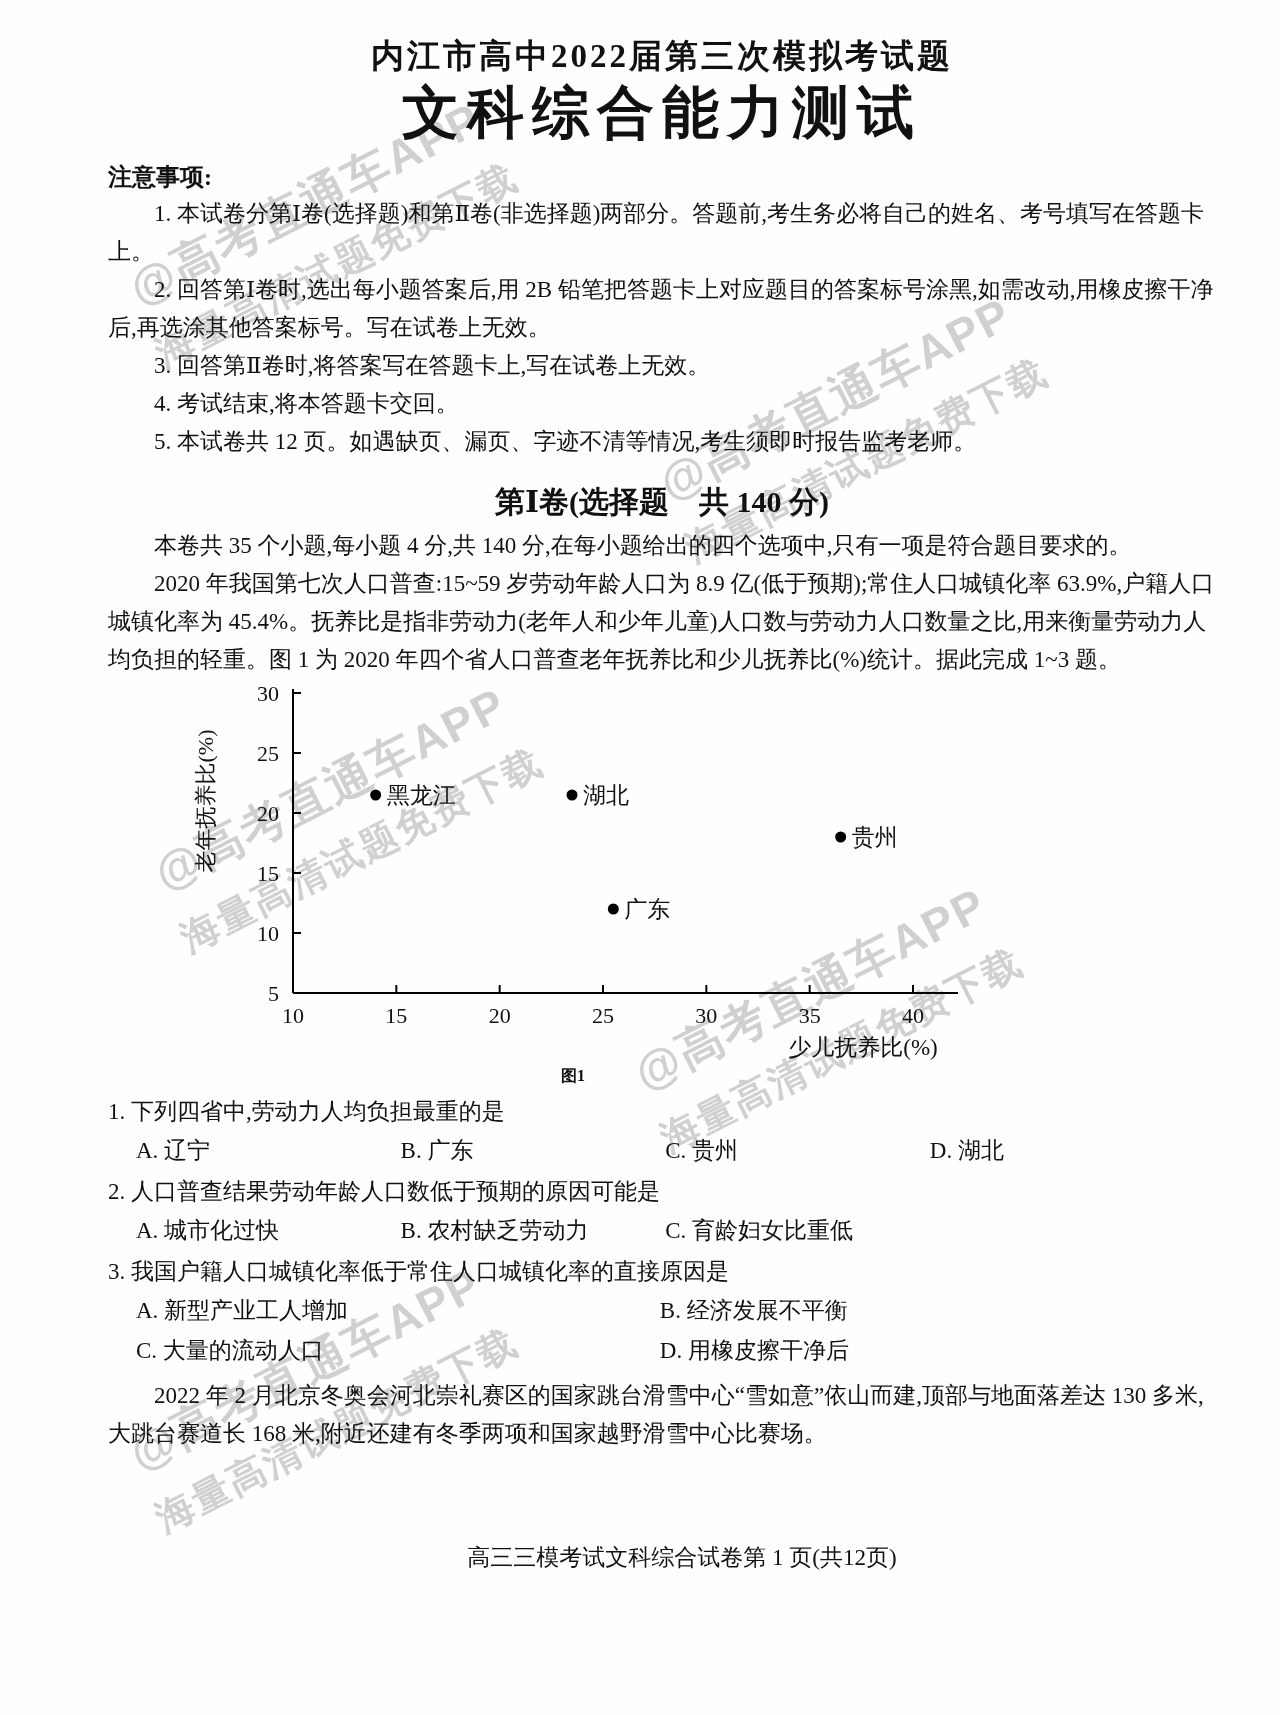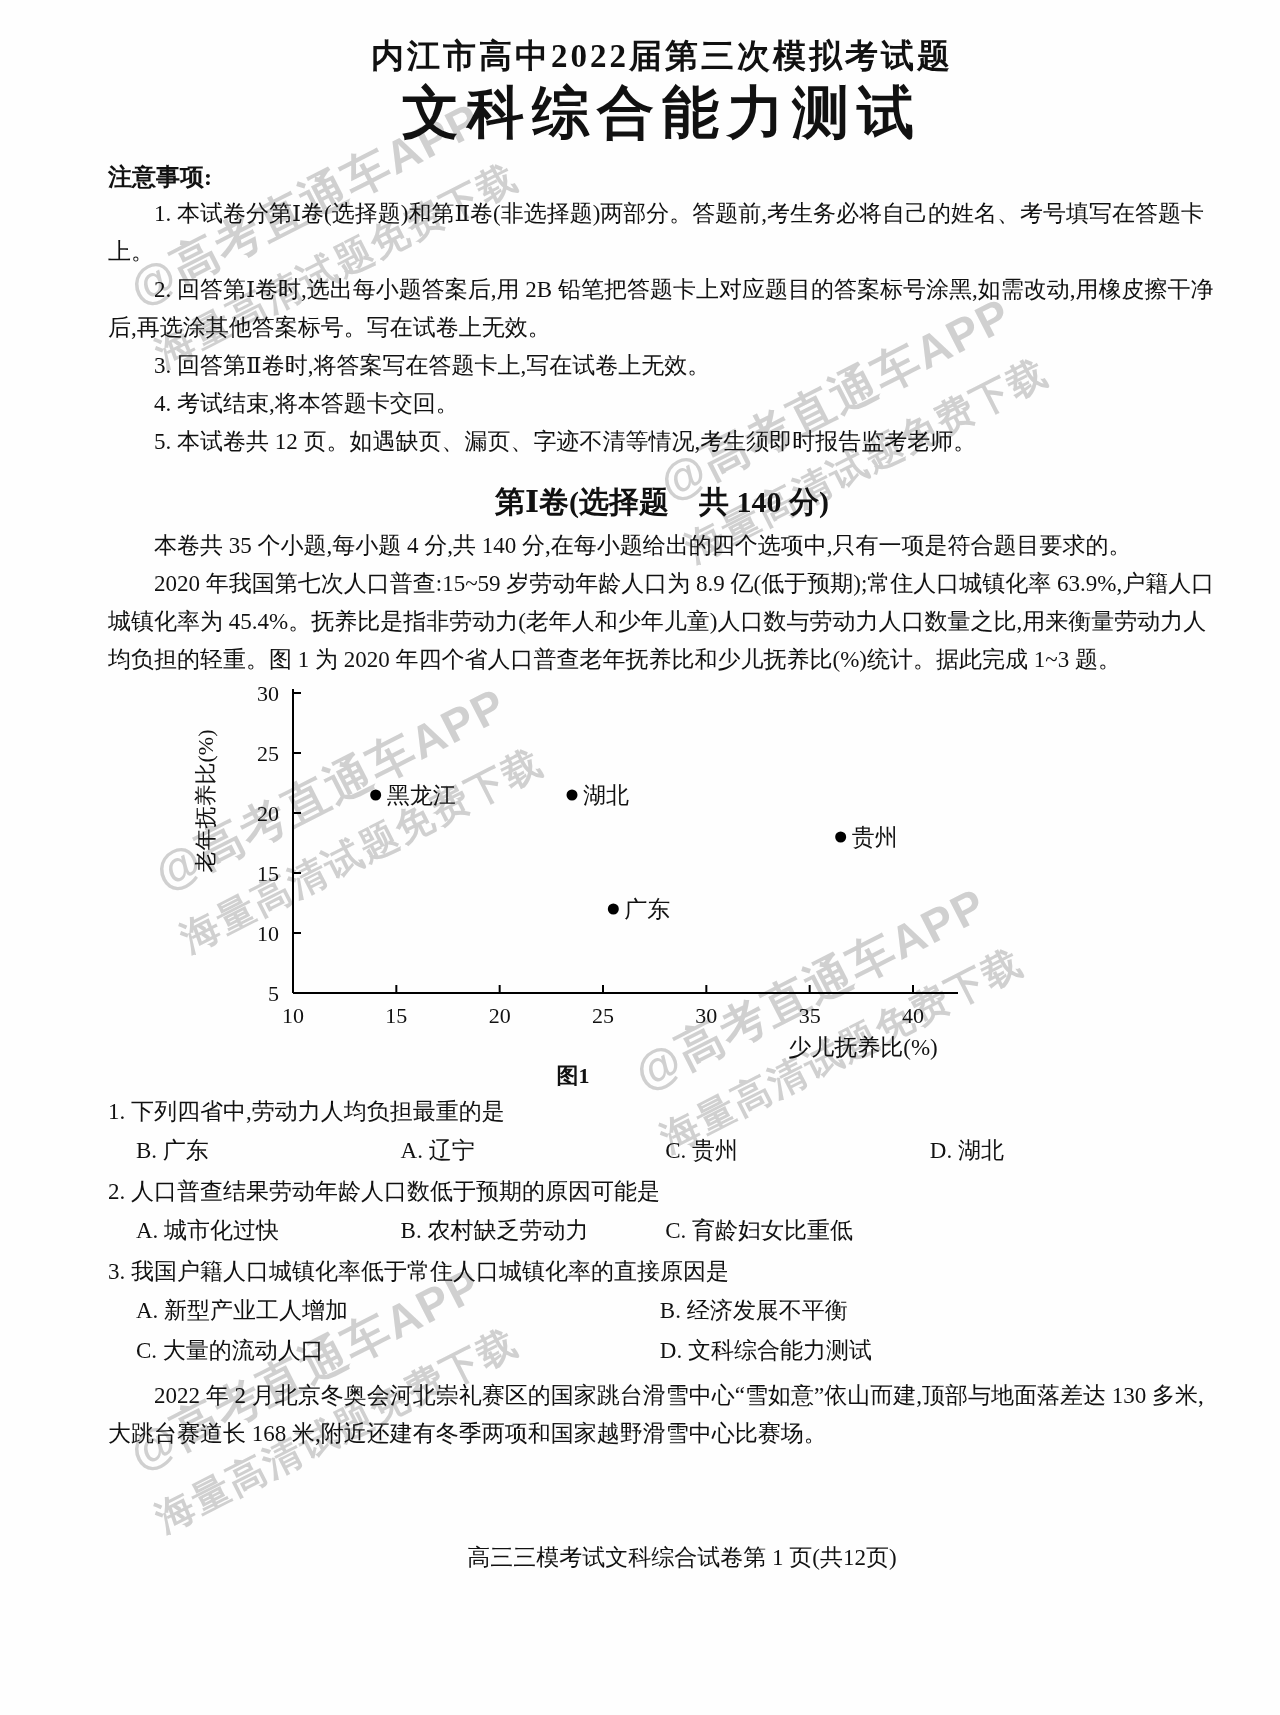--- a/index.html
+++ b/index.html
@@ -10,21 +10,21 @@
     font-family:"Liberation Serif","DejaVu Serif",serif;
   }
   .content { position:relative; z-index:1; padding:34px 64px 0 108px; }
   .title1 { text-align:center; font-size:33px; font-weight:bold; letter-spacing:3px; }
   .title2 { text-align:center; font-size:57px; font-weight:bold; letter-spacing:8px; margin-top:2px; line-height:64px; }
   .notice-heading { font-size:24px; font-weight:bold; margin-top:14px; line-height:36px; }
   .para { font-size:23px; line-height:38px; text-indent:2em; }
   .section-heading { text-align:center; font-size:30px; font-weight:bold; margin:20px 0 4px; line-height:42px; }
   .chart-wrap { margin-left:55px; width:820px; margin-top:2px; }
   .chart-svg { display:block; }
-  .chart-caption { text-align:center; font-size:22px; font-weight:bold; line-height:30px; }
+  .chart-caption { text-align:center; font-size:16px; font-weight:bold; line-height:30px; }
   .question { margin-top:2px; }
   .q-text { font-size:23px; line-height:38px; }
   .options { margin-left:28px; font-size:23px; line-height:40px; display:flex; flex-wrap:wrap; }
   .options .opt { width:24.5%; }
   .options.cols2 .opt { width:48.5%; }
   .passage2 { margin-top:6px; }
   .footer { position:absolute; top:1542px; left:0; width:100%; z-index:1;
             text-align:center; font-size:23px; padding-left:84px; }
   .wm { position:absolute; z-index:0; transform:rotate(-27deg); text-align:center;
         font-family:"Liberation Sans","DejaVu Sans",sans-serif; font-weight:600;
@@ -114,43 +114,43 @@
           <text x="461.33333333333337" y="236" font-size="23" font-family="&quot;Liberation Serif&quot;,&quot;DejaVu Serif&quot;,serif" fill="#111">广东</text>
           <text x="50" y="120" text-anchor="middle" font-size="22" font-family="&quot;Liberation Serif&quot;,&quot;DejaVu Serif&quot;,serif" fill="#111" transform="rotate(-90 50 120)">老年抚养比(%)</text>
           <text x="700" y="374" text-anchor="middle" font-size="23" font-family="&quot;Liberation Serif&quot;,&quot;DejaVu Serif&quot;,serif" fill="#111">少儿抚养比(%)</text>
         </svg>
       <div class="chart-caption">图1</div>
     </div>
 
     <div class="question">
       <div class="q-text">1. 下列四省中,劳动力人均负担最重的是</div>
       <div class="options">
+        <span class="opt">A. 辽宁</span>
         <span class="opt">B. 广东</span>
-        <span class="opt">A. 辽宁</span>
         <span class="opt">C. 贵州</span>
         <span class="opt">D. 湖北</span>
       </div>
     </div>
 
     <div class="question">
       <div class="q-text">2. 人口普查结果劳动年龄人口数低于预期的原因可能是</div>
       <div class="options">
         <span class="opt">A. 城市化过快</span>
         <span class="opt">B. 农村缺乏劳动力</span>
         <span class="opt">C. 育龄妇女比重低</span>
       </div>
     </div>
 
     <div class="question">
       <div class="q-text">3. 我国户籍人口城镇化率低于常住人口城镇化率的直接原因是</div>
       <div class="options cols2">
         <span class="opt">A. 新型产业工人增加</span>
         <span class="opt">B. 经济发展不平衡</span>
         <span class="opt">C. 大量的流动人口</span>
-        <span class="opt">D. 文科综合能力测试</span>
+        <span class="opt">D. 用橡皮擦干净后</span>
       </div>
     </div>
 
     <p class="para passage2">2022 年 2 月北京冬奥会河北崇礼赛区的国家跳台滑雪中心“雪如意”依山而建,顶部与地面落差达 130 多米,大跳台赛道长 168 米,附近还建有冬季两项和国家越野滑雪中心比赛场。</p>
 
   </div>
 
   <div class="footer">高三三模考试文科综合试卷第 1 页(共12页)</div>
 
 </div>

